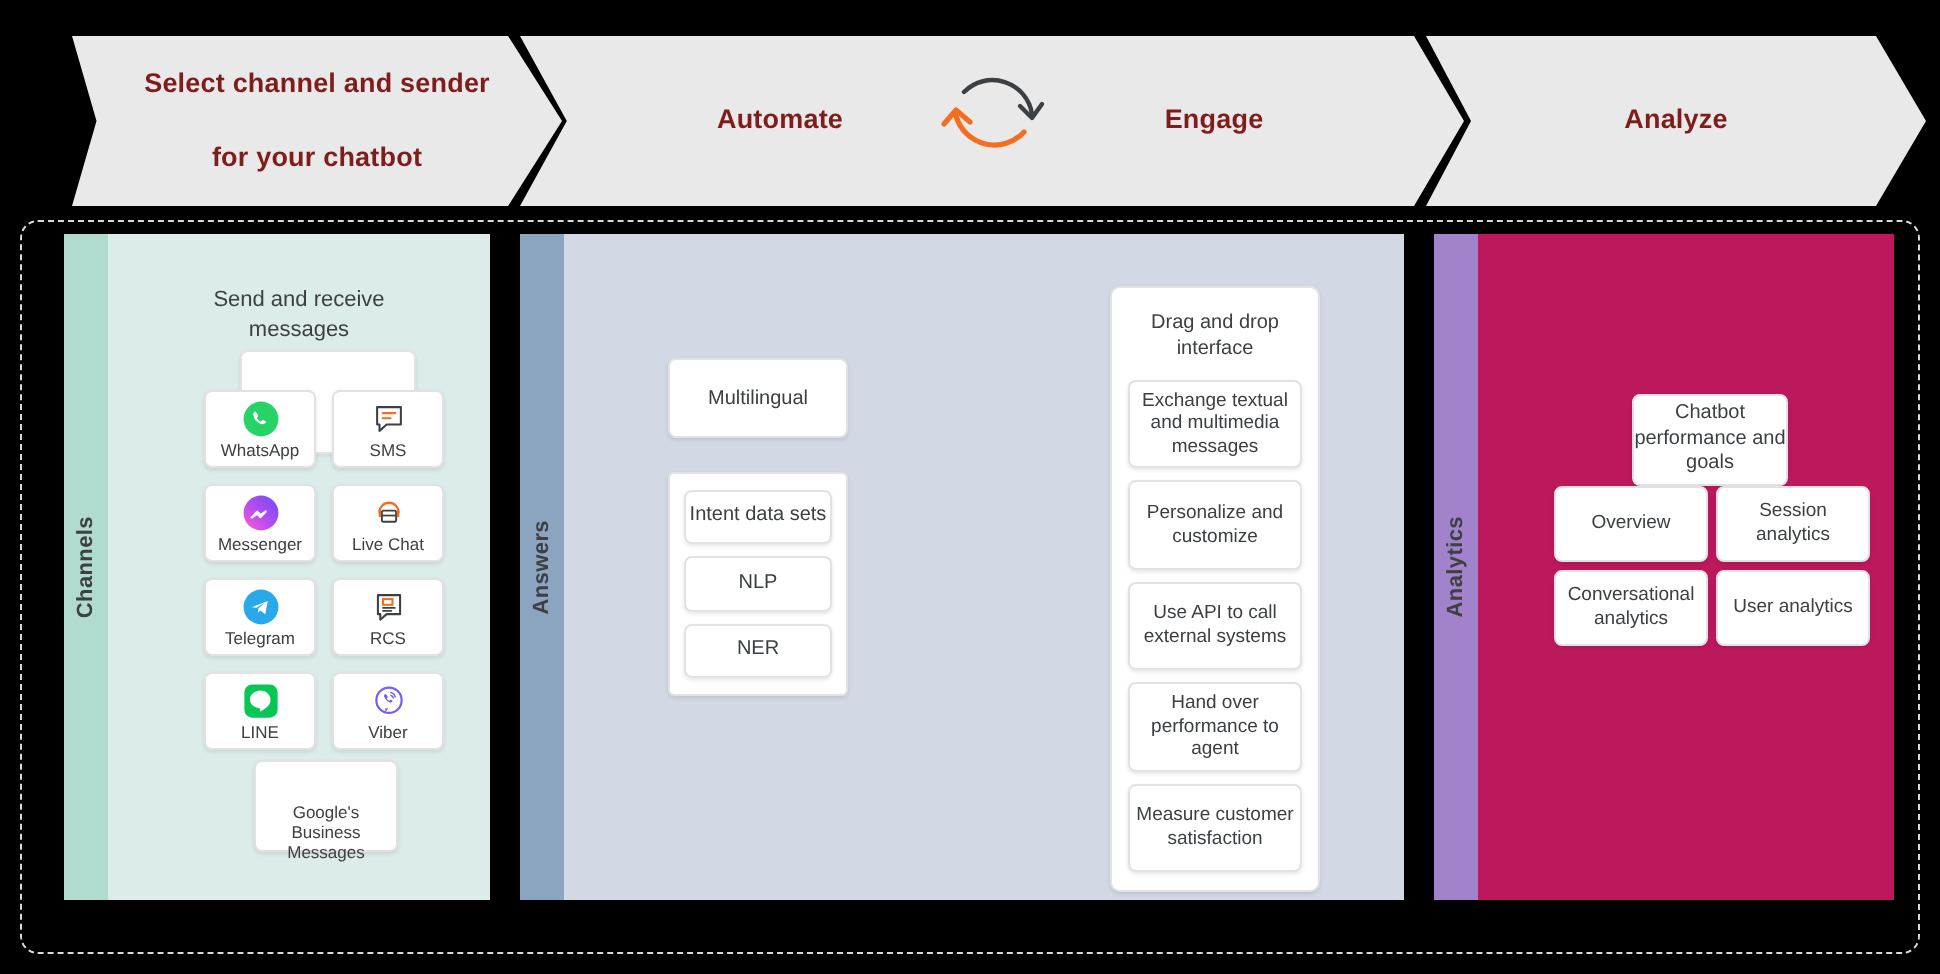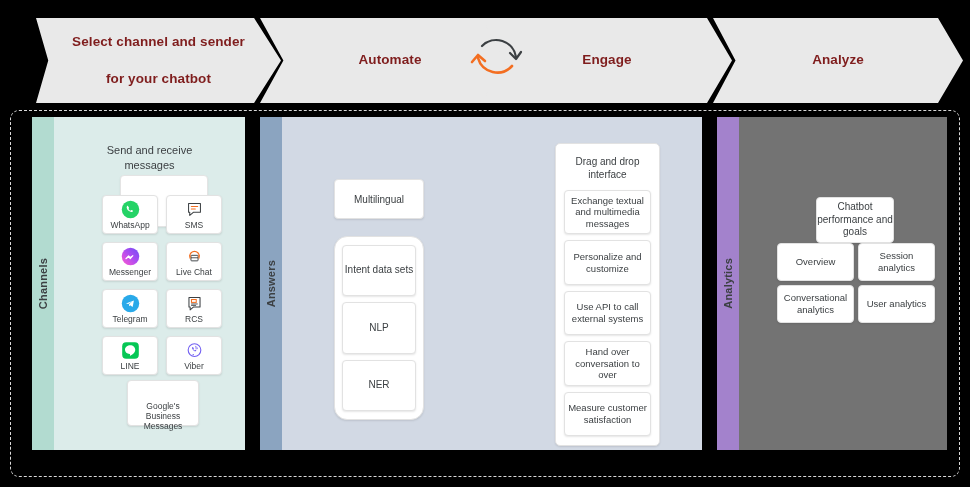--- a/index.html
+++ b/index.html
@@ -66,21 +66,21 @@
   .p-channels .panel-body{ background: #dcecea; }
 
   
   .p-answers { left: 260px; top: 117px; width: 442px; height: 333px; }
   .p-answers .side-tab  { background: #8ba4c0; }
   .p-answers .panel-body{ background: #d2d9e4; }
 
   
   .p-analytics { left: 717px; top: 117px; width: 230px; height: 333px; }
   .p-analytics .side-tab  { background: #a382cc; }
-  .p-analytics .panel-body{ background: #737373; }
+  .p-analytics .panel-body{ background: #be185d; }
 
   
   .card {
     background: #fff;
     border: 1px solid #e2e2e2;
     border-radius: 4px;
     box-shadow: 0 1px 2px rgba(0,0,0,.10);
     display: flex; flex-direction: column;
     align-items: center; justify-content: center;
     color: #3c4043;
@@ -114,22 +114,22 @@
   .ch-gbm .lbl { font-size: 8.5px; line-height: 1.2; }
 
   
   .ai-head  { top: 34px; left: 0; width: 180px; margin-top: 32px; }
   .ai-multi {
     position: absolute; left: 52px; top: 62px;
     width: 90px; height: 40px; font-size: 10px;
   }
   .ai-outer {
     position: absolute; left: 52px; top: 119px;
-    width: 90px; height: 184px;
-    background: #fff; border: 1px solid #e2e2e2; border-radius: 13px;
+    width: 90px; height: 112px;
+    background: #fff; border: 1px solid #e2e2e2; border-radius: 3px;
     box-shadow: 0 1px 2px rgba(0,0,0,.10);
     padding: 8px 7px; display: flex; flex-direction: column; gap: 6px;
   }
   .ai-inner { flex: 1; font-size: 10px; line-height: 1.25; }
 
   
   .eng-outer {
     position: absolute; left: 273px; top: 26px;
     width: 105px; height: 303px;
     background: #fff; border: 1px solid #e2e2e2; border-radius: 5px;
@@ -311,21 +311,21 @@
       <div class="card ai-inner">NLP</div>
       <div class="card ai-inner">NER</div>
     </div>
 
     <div class="eng-outer">
       <div class="eng-title">Drag and drop interface</div>
       <div class="eng-list">
         <div class="card eng-item">Exchange textual and multimedia messages</div>
         <div class="card eng-item">Personalize and customize</div>
         <div class="card eng-item">Use API to call external systems</div>
-        <div class="card eng-item">Hand over conversation to over</div>
+        <div class="card eng-item">Hand over performance to agent</div>
         <div class="card eng-item">Measure customer satisfaction</div>
       </div>
     </div>
 
   </div>
 </div>
 
 <div class="panel p-analytics">
   <div class="side-tab">
     <span>Analytics</span>

